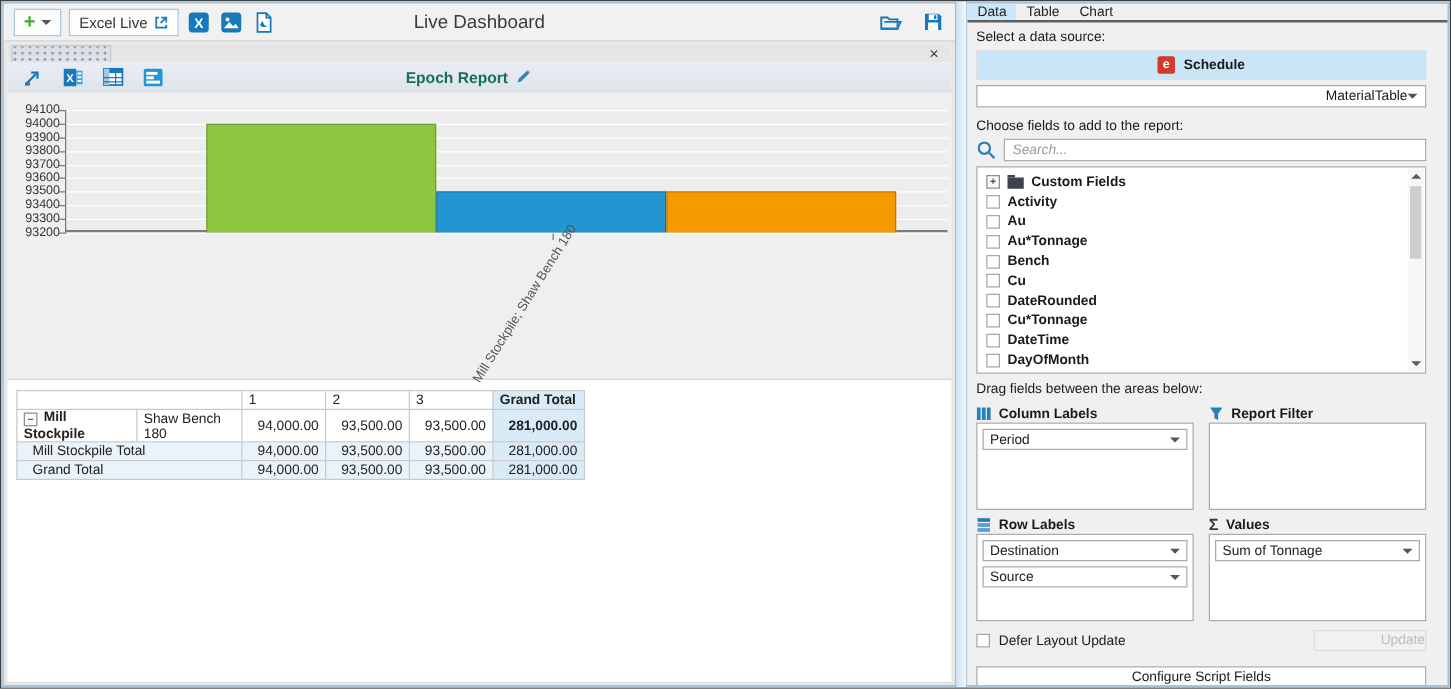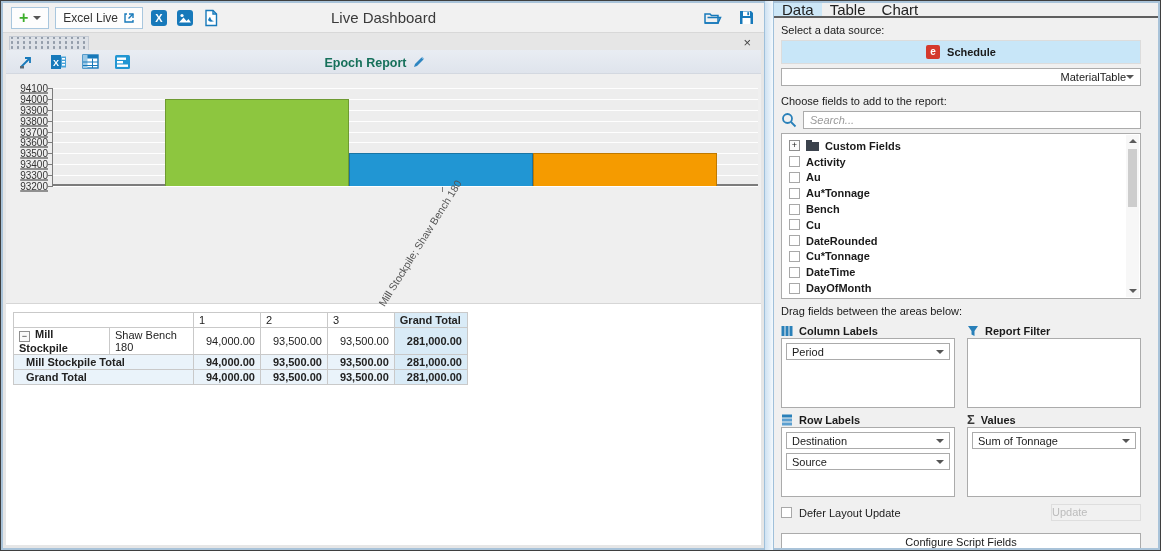--- a/index.html
+++ b/index.html
@@ -27,43 +27,43 @@
   .widget-title-wrap{ position:absolute; left:0; right:16px; text-align:center; pointer-events:none;}
   .widget-title{ color:#16705a; font-weight:bold; font-size:12.5px; }
   .edit-pencil{ pointer-events:auto; cursor:pointer; margin-left:6px; vertical-align:middle;}
   .wt-icon{ width:20px; height:20px; display:flex; align-items:center; justify-content:center; cursor:pointer;}
 
   
   .chart-region{ height:230px; background:#efefef; position:relative; flex:none; border-bottom:1px solid #d6d6d6;}
   .plot-area{ position:absolute; left:46px; top:14px; width:706px; height:98px; background:#ededed; border-left:1px solid #7c7c7c; border-bottom:2px solid #7c7c7c;}
   .gridline{ position:absolute; left:0; right:0; height:1px; background:rgba(255,255,255,0.95);}
   .ytickmark{ position:absolute; left:-6px; width:6px; height:1px; background:#7c7c7c;}
-  .ylabel{ position:absolute; left:2px; width:40px; text-align:right; font-size:10px; color:#333; transform:translateY(-50%);text-decoration:underline;}
+  .ylabel{ position:absolute; left:2px; width:40px; text-align:right; font-size:10px; color:#333; transform:translateY(-50%);}
   .bar{ position:absolute; border:1px solid rgba(0,0,0,0.22); border-bottom:none;}
   .xcat-tick{ position:absolute; left:389px; top:98px; width:1px; height:6px; background:#7c7c7c;}
   .xcat-label{ position:absolute; left:370px; top:228px; font-size:10.5px; color:#555; white-space:nowrap; transform:rotate(-58deg); transform-origin:0 0;}
 
   
   .table-region{ flex:1; background:#fff; padding:8px 0 0 7px; overflow:hidden;}
   table.pivot{ border-collapse:collapse; font-size:11px; color:#222;}
   .pivot th, .pivot td{ border:1px solid #c9c9c9; height:15px; padding:0 5px; font-weight:normal; text-align:left; background:#fff;}
   .pivot .num{ text-align:right; }
   .pivot .bold{ font-weight:bold; }
   .pivot .gt{ background:#d9ebf7; font-weight:bold;}
-  .pivot tr.total td{ background:#eaf3fa; font-weight:bold;padding-left:12px;}
+  .pivot tr.total td{ background:#eaf3fa; font-weight:normal;padding-left:12px;}
   .pivot tr.total td.gt{ background:#d9ebf7;}
   .expander{ display:inline-block; width:11px; height:11px; border:1px solid #8f8f8f; background:#fafafa; font-size:9px; line-height:9px; text-align:center; margin-right:5px; vertical-align:-1px; cursor:pointer;}
   .c0{width:96px;} .c1{width:84px;} .cn{width:62px;} .cg{width:70px;}
 
   
   .vstrip{ width:10px; background:linear-gradient(to right,#cfe2f2,#f3f9fd); border-left:1px solid #9fc0da; border-right:1px solid #9fc0da;}
 
   
   .right{ width:386px; background:#f0f0f0; display:flex; flex-direction:column; font-size:11px; color:#1a1a1a; border-top:2px solid #a9c3d9; border-right:2px solid #a9c3d9; border-bottom:2px solid #a9c3d9;}
-  .tabs{ display:flex; height:15px; border-bottom:2px solid #5f5f5f; flex:none; font-size:15px;}
+  .tabs{ display:flex; height:15px; border-bottom:2px solid #5f5f5f; flex:none; font-size:11px;}
   .tab{ padding:0 8px; line-height:14px; cursor:pointer; color:#222;}
   .tab.selected{ background:#cde7f7;}
   .rp-content{ flex:1; padding:4px 17px 6px 7px; display:flex; flex-direction:column; overflow:hidden;}
   .rp-label{ margin:2px 0 4px 0;}
   .segmented{ display:flex; height:24px; border:1px solid #dcdcdc; background:#fff; flex:none; cursor:pointer;}
   .seg{ flex:1; display:flex; align-items:center; justify-content:center; gap:7px;}
   .seg.selected{ background:#c8e6f8; font-weight:bold;}
   .sched-icon{ width:14px; height:14px; background:#d4392d; border-radius:2px; color:#fff; font-size:10px; font-weight:bold; text-align:center; line-height:14px;}
   .py-icon{ width:14px; height:14px; border-radius:3px; background:linear-gradient(135deg,#3873a6 0 50%, #ffd43b 50% 100%);}
   .dropdown{ height:18px; border:1px solid #ababab; background:#fff; display:flex; align-items:center; justify-content:flex-end; padding:0 6px; cursor:pointer; flex:none;}
@@ -82,21 +82,21 @@
   .arr-up{ width:0;height:0;border-left:4px solid transparent;border-right:4px solid transparent;border-bottom:4px solid #5b5b5b;}
   .arr-dn{ width:0;height:0;border-left:4px solid transparent;border-right:4px solid transparent;border-top:4px solid #5b5b5b;}
   .sb-thumb{ width:9px; height:58px; background:#cdcdcd; margin-top:2px; cursor:grab;}
   .sb-space{ flex:1;}
   .areas{ display:grid; grid-template-columns:1fr 1fr; column-gap:12px; row-gap:4px; margin-top:2px; flex:none;}
   .area-header{ display:flex; align-items:center; gap:6px; font-weight:bold; height:15px;}
   .area-box{ border:1px solid #ababab; background:#fff; height:70px; padding:4px;}
   .area-item{ height:17px; border:1px solid #ababab; background:#fff; display:flex; align-items:center; justify-content:space-between; padding:0 5px; margin-bottom:4px; cursor:pointer;}
   .sigma{ font-weight:bold; color:#3a3a3a; font-size:13px; line-height:12px;}
   .defer-row{ display:flex; align-items:center; gap:7px; margin-top:7px; flex:none;}
-  .upd-btn{ margin-left:auto; width:90px; height:17px; border:1px solid #dedede; background:#f1f1f1; color:#bcbcbc; text-align:left; line-height:15px;}
+  .upd-btn{ margin-left:auto; width:90px; height:17px; border:1px solid #dedede; background:#f1f1f1; color:#bcbcbc; text-align:right; line-height:15px;}
   .btn{ border:1px solid #ababab; background:#fff; height:17px; display:flex; align-items:center; justify-content:center; cursor:pointer;}
   .cfg-btn{ margin-top:12px; flex:none;}
 </style>
 </head>
 <body>
 
 <div class="window">
 
   <div class="left">
     <div class="top-toolbar">

